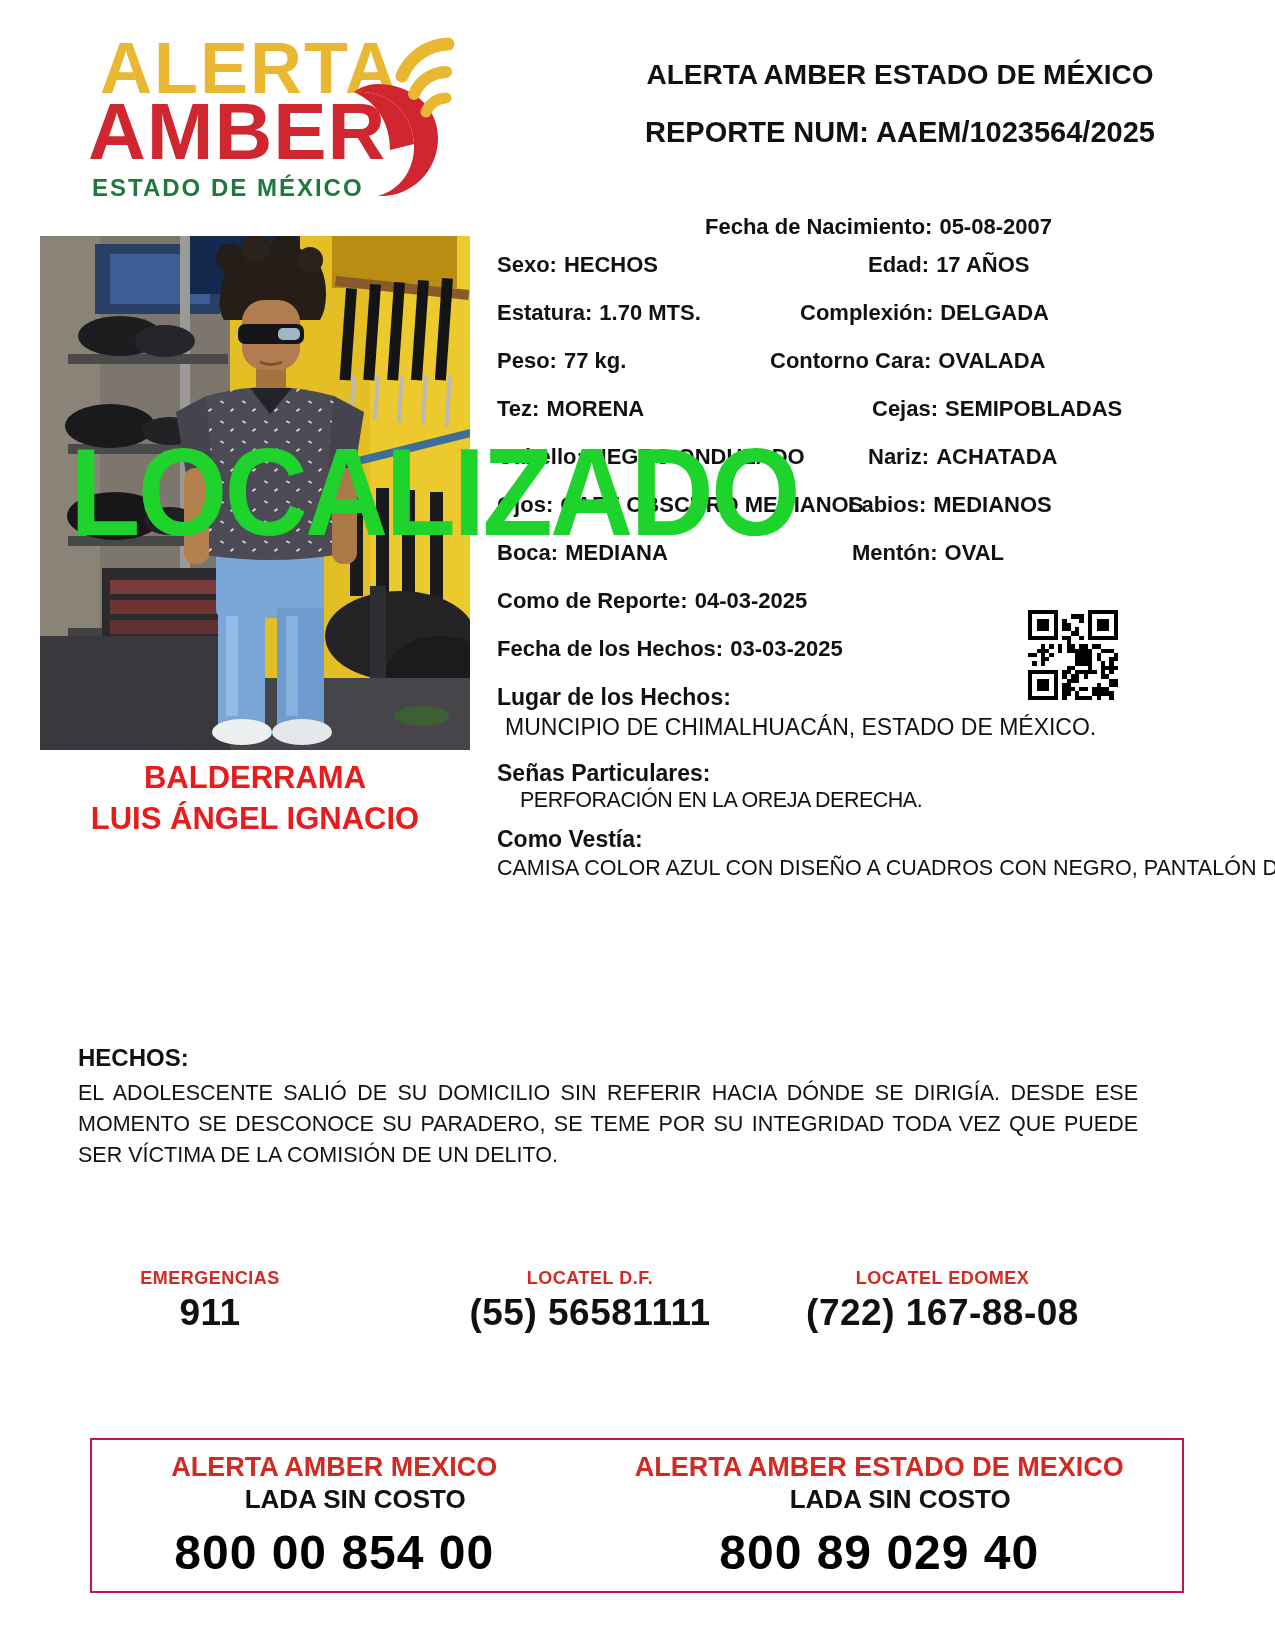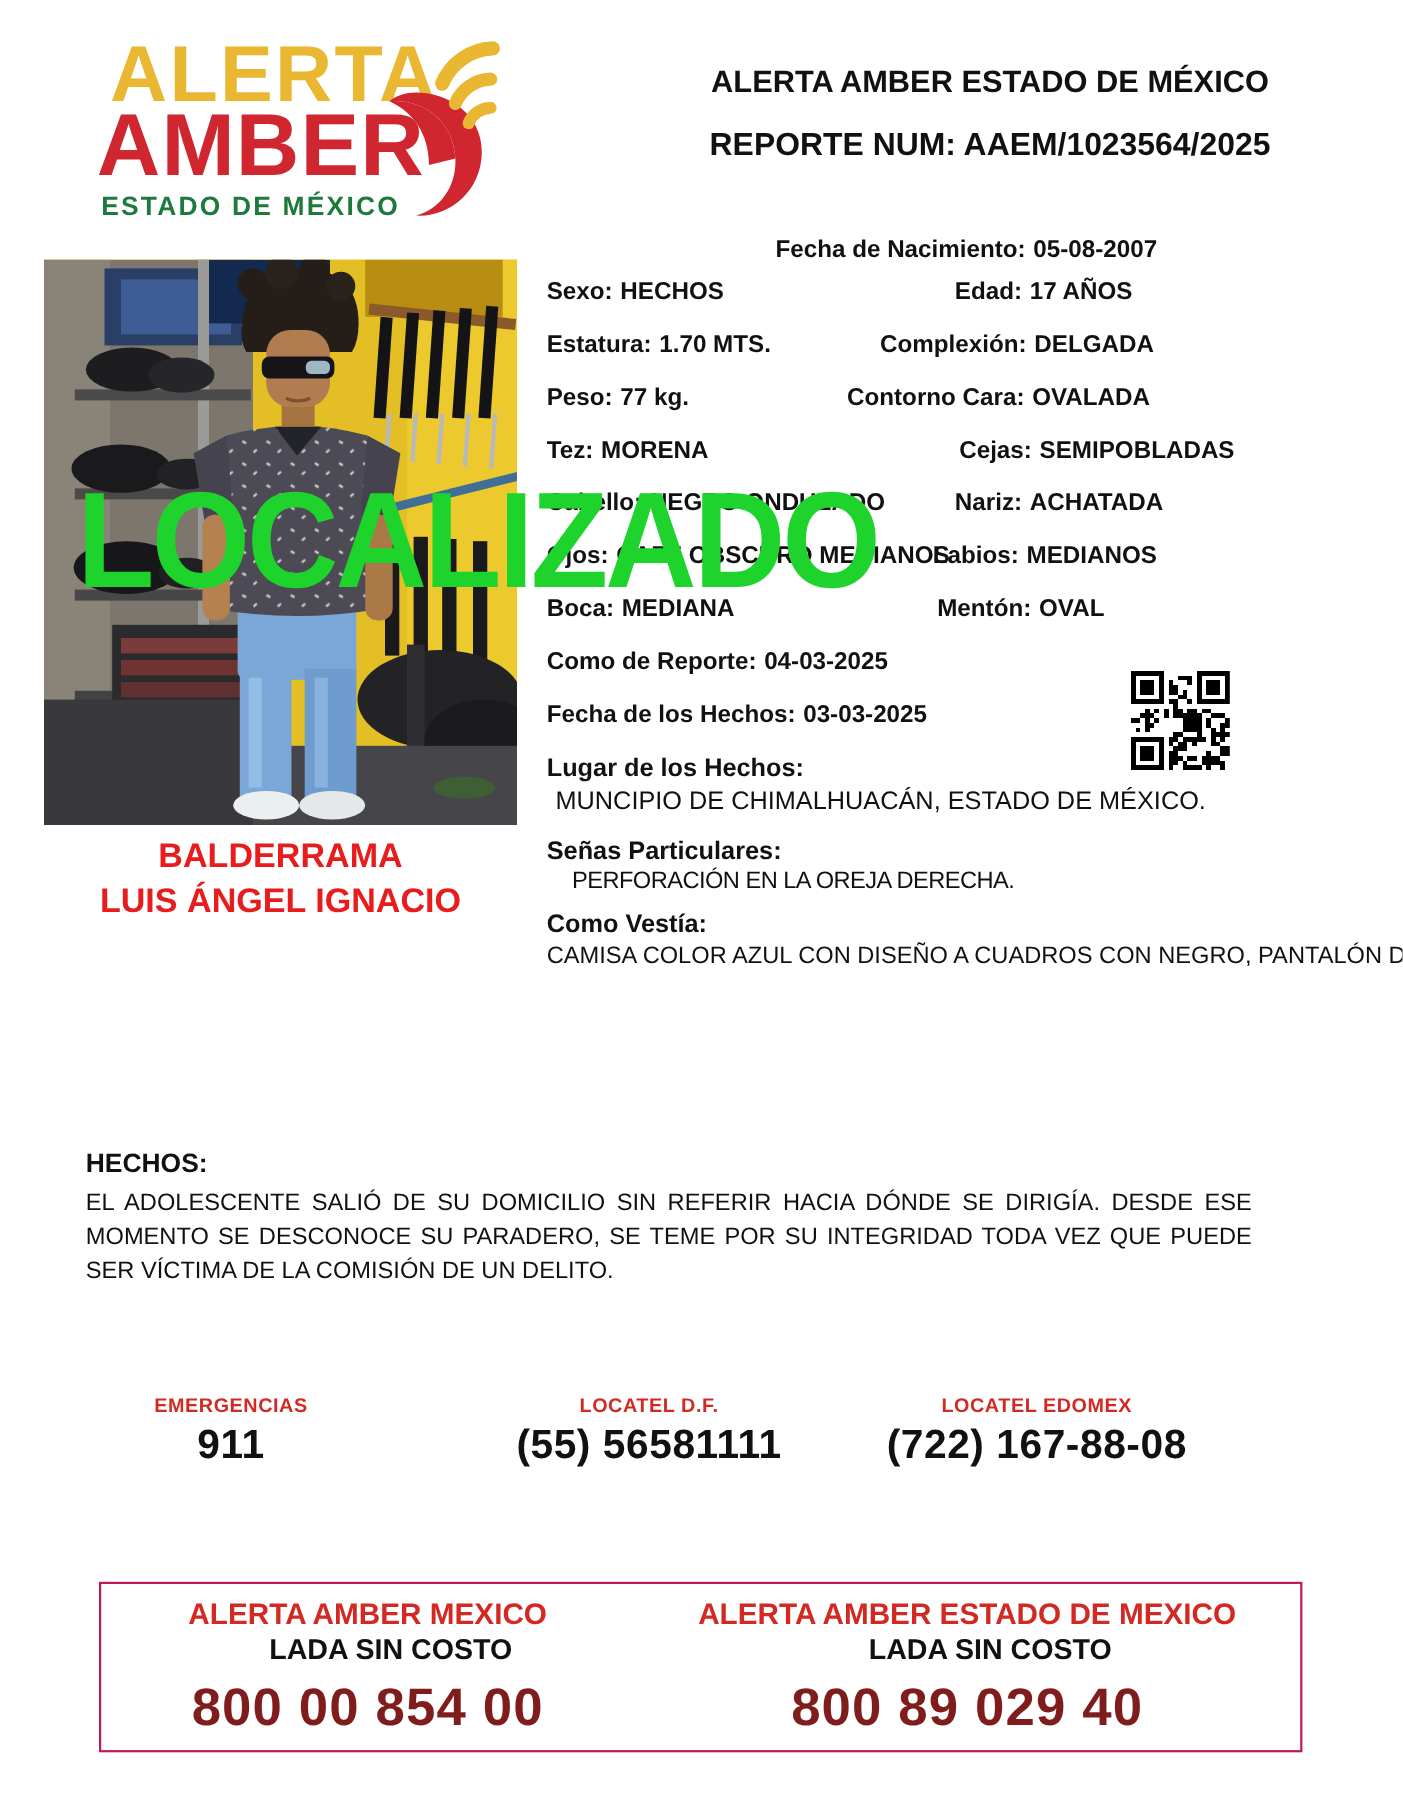--- a/index.html
+++ b/index.html
@@ -53,21 +53,21 @@
   .col1 { left:85px;  width:250px; }
   .col2 { left:420px; width:340px; }
   .col3 { left:770px; width:345px; }
   
   .footer-box { position:absolute; left:90px; top:1438px; width:1094px; height:155px;
     border:2px solid #be185d; display:flex; }
   .footer-cell { flex:1; text-align:center; padding-top:12px; }
   .footer-cell.right { flex:1.25; }
   .footer-title { font-size:27px; font-weight:bold; color:#d22a22; }
   .footer-sub { font-size:26px; font-weight:bold; color:#111; margin-top:1px;padding-left:42px; }
-  .footer-number { font-size:48px; font-weight:bold; color:#7f1d1d; margin-top:10px; letter-spacing:1px; }
+  .footer-number { font-size:48px; font-weight:bold; color:#000000; margin-top:10px; letter-spacing:1px; }
 </style>
 </head>
 <body>
 
 <div class="page">
 
   <div class="logo">
     <div class="logo-line1">ALERTA</div>
     <div class="logo-line2">AMBER</div>
     <div class="logo-line3">ESTADO DE MÉXICO</div>

